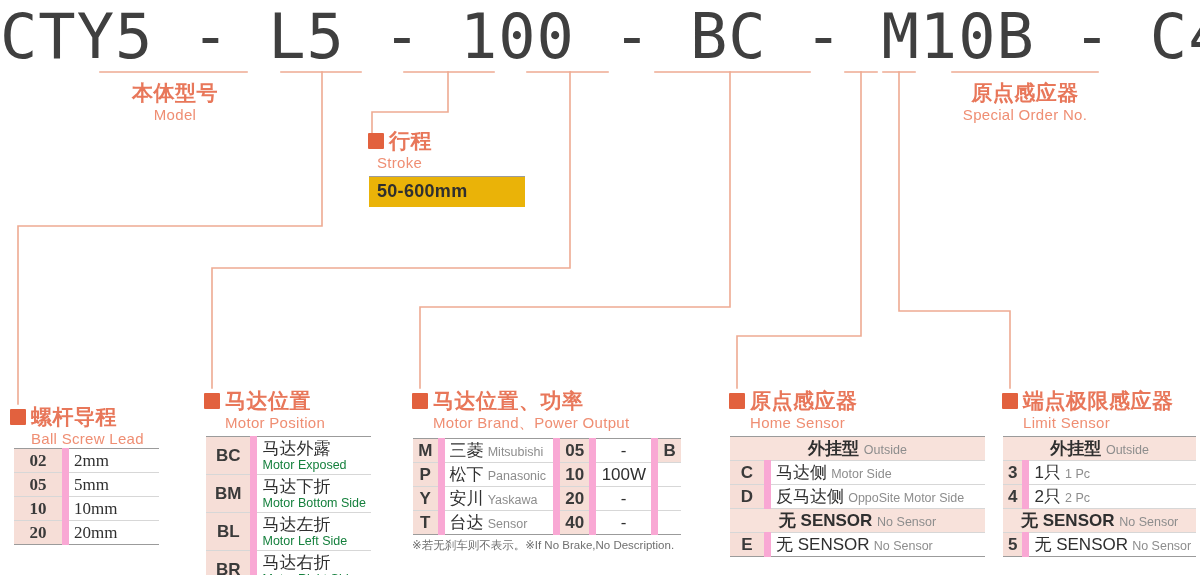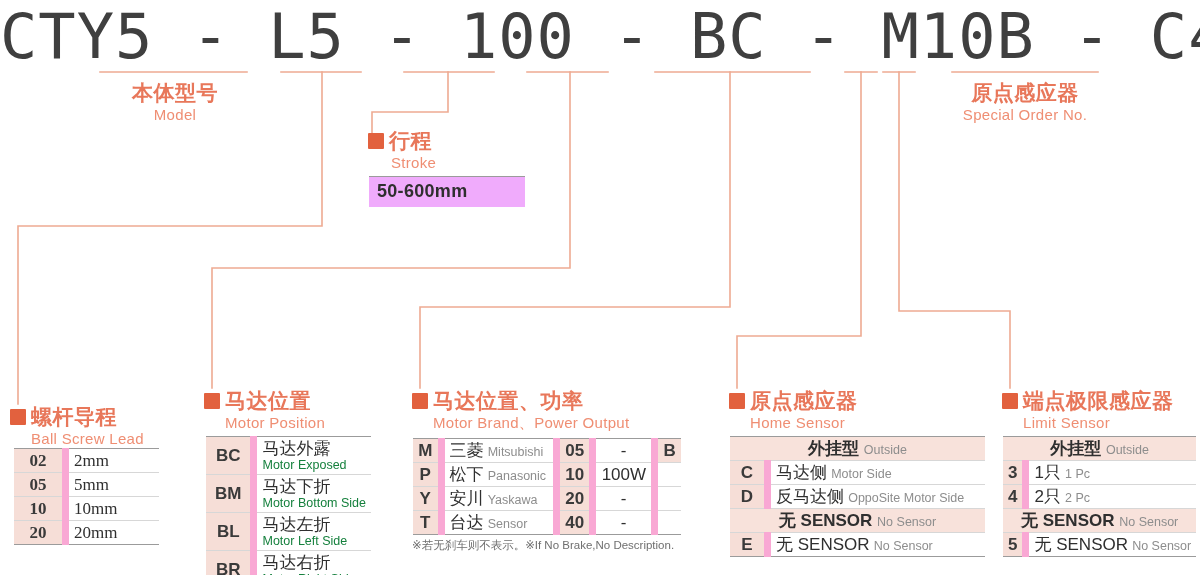--- a/index.html
+++ b/index.html
@@ -67,21 +67,21 @@
   .zh-cell{font-size:17px;color:#2f2f2f;font-weight:500;}
   .en-cell{font-size:12.5px;color:#15803d;}
   .en-inline{font-size:12.5px;color:#8d8d8d;font-weight:normal;}
   .hdr-band td{
     background:#f8e2db;text-align:center;font-weight:bold;
     font-size:17px;color:#2f2f2f;
   }
 
   
   .stroke-band{
-    background:#f0abfc;color:#2f2f2f;font-size:18px;font-weight:bold;
+    background:#eab308;color:#2f2f2f;font-size:18px;font-weight:bold;
     padding:4px 16px 5px 8px;
     border-top:1.6px solid #9b9b9b;
     width:156px;box-sizing:border-box;
     letter-spacing:0.3px;
   }
   .stroke-pitch{
     margin-top:3px;font-size:17px;font-weight:bold;color:#2f2f2f;
     white-space:nowrap;
   }
   .footnote{
@@ -127,21 +127,21 @@
       <span class="zh">本体型号</span>
     </div>
     <div class="sub" style="text-align:center;">Model</div>
   </div>
 
   <div class="callout" style="left:368px;top:130px;">
     <div class="ttl">
       <span class="sq"></span>
       <span class="zh">行程</span>
     </div>
-    <div class="sub" style="margin-left:23px;">Stroke</div>
+    <div class="sub" style="margin-left:9px;">Stroke</div>
     <div class="stroke-band" style="margin-top:5px;margin-left:1px;">50-600mm</div>
   </div>
 
   <div class="callout" style="left:942px;top:82px;width:166px;text-align:center;">
     <div class="ttl ttl-plain" style="justify-content:center;">
       <span class="zh">原点感应器</span>
     </div>
     <div class="sub" style="text-align:center;">Special Order No.</div>
   </div>
 

